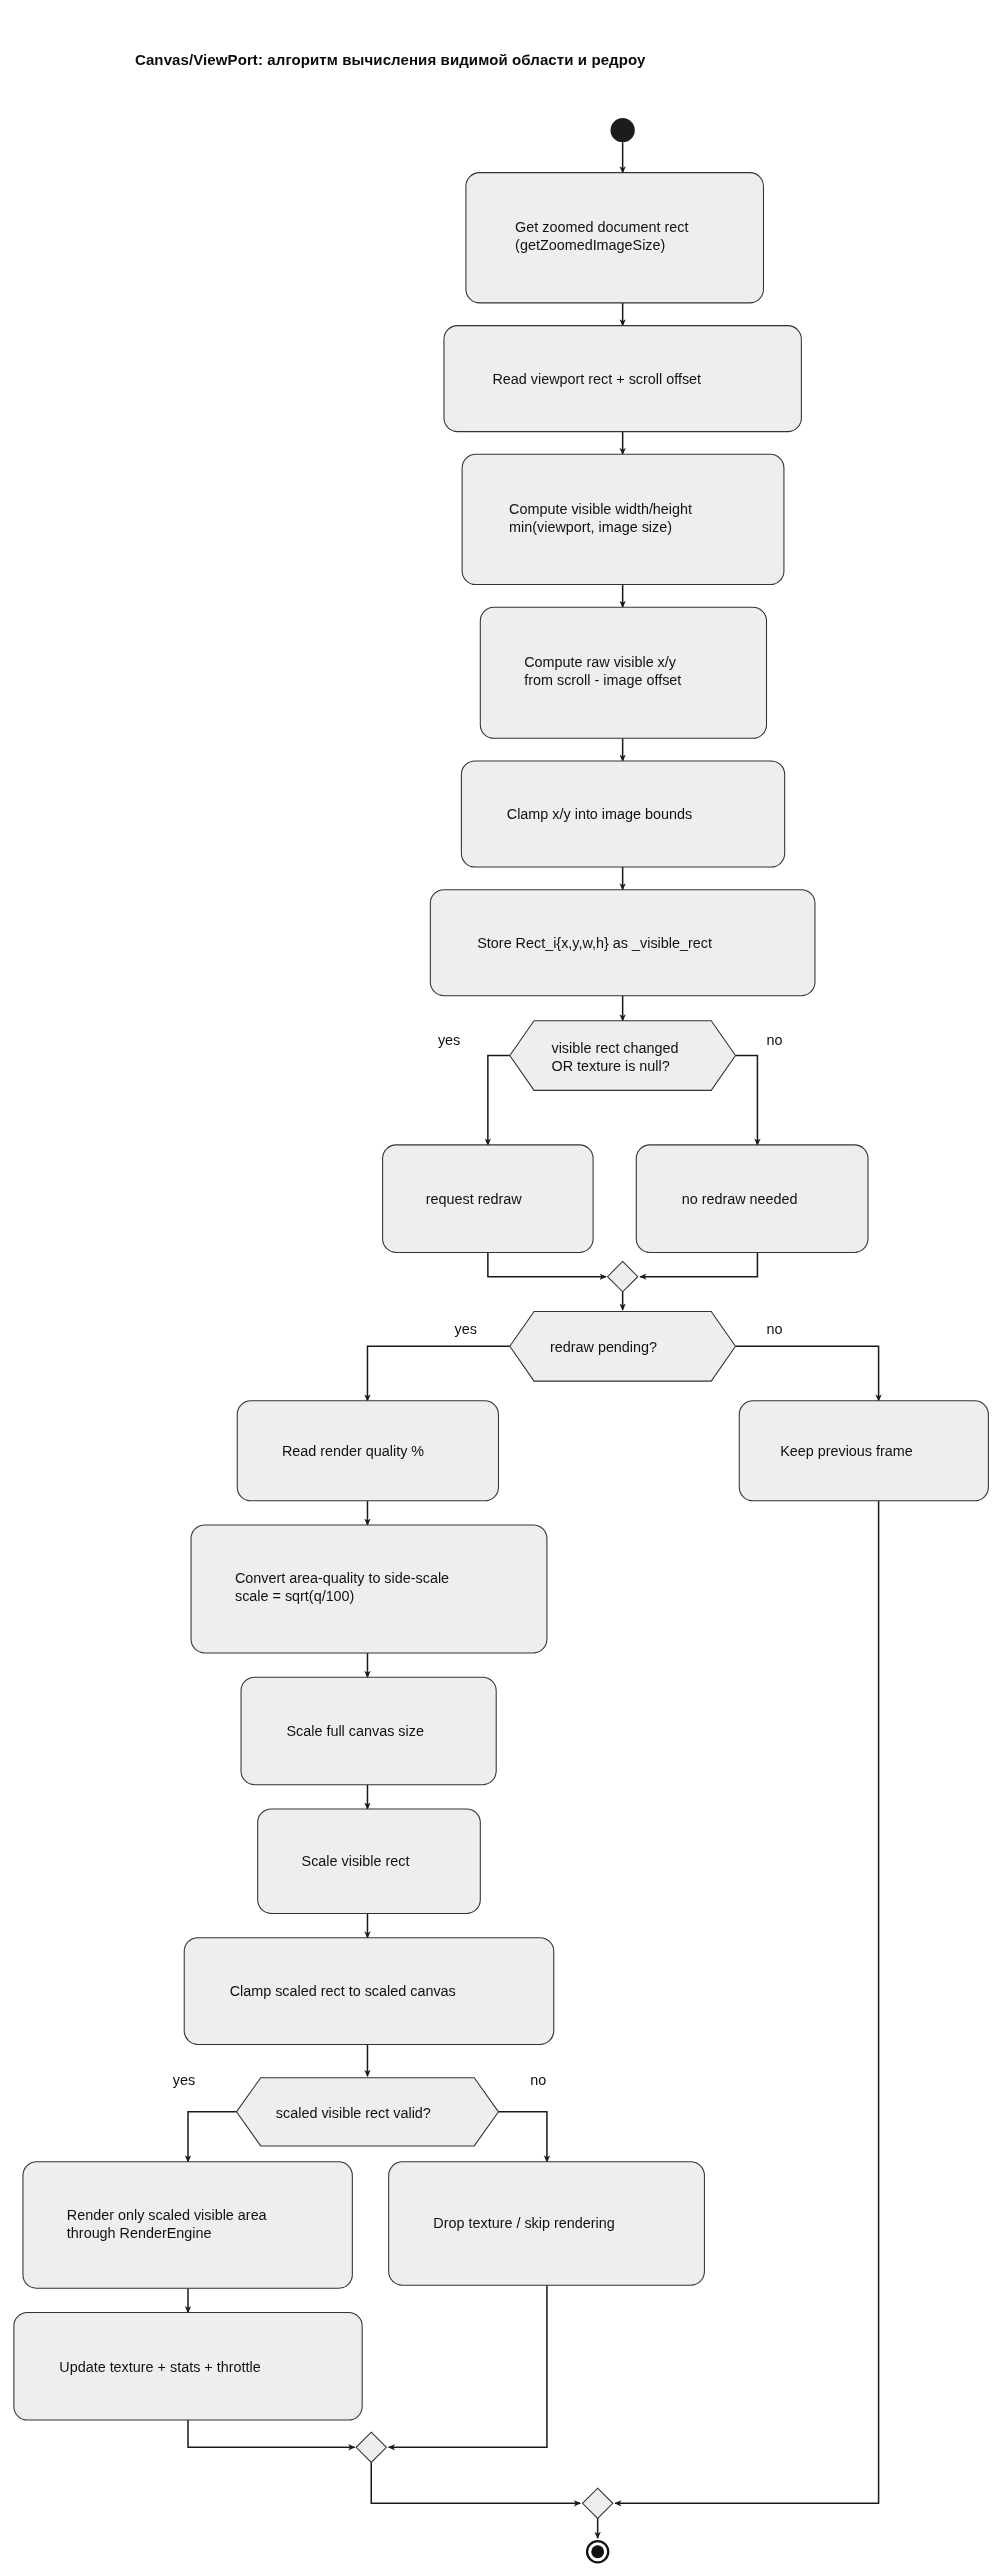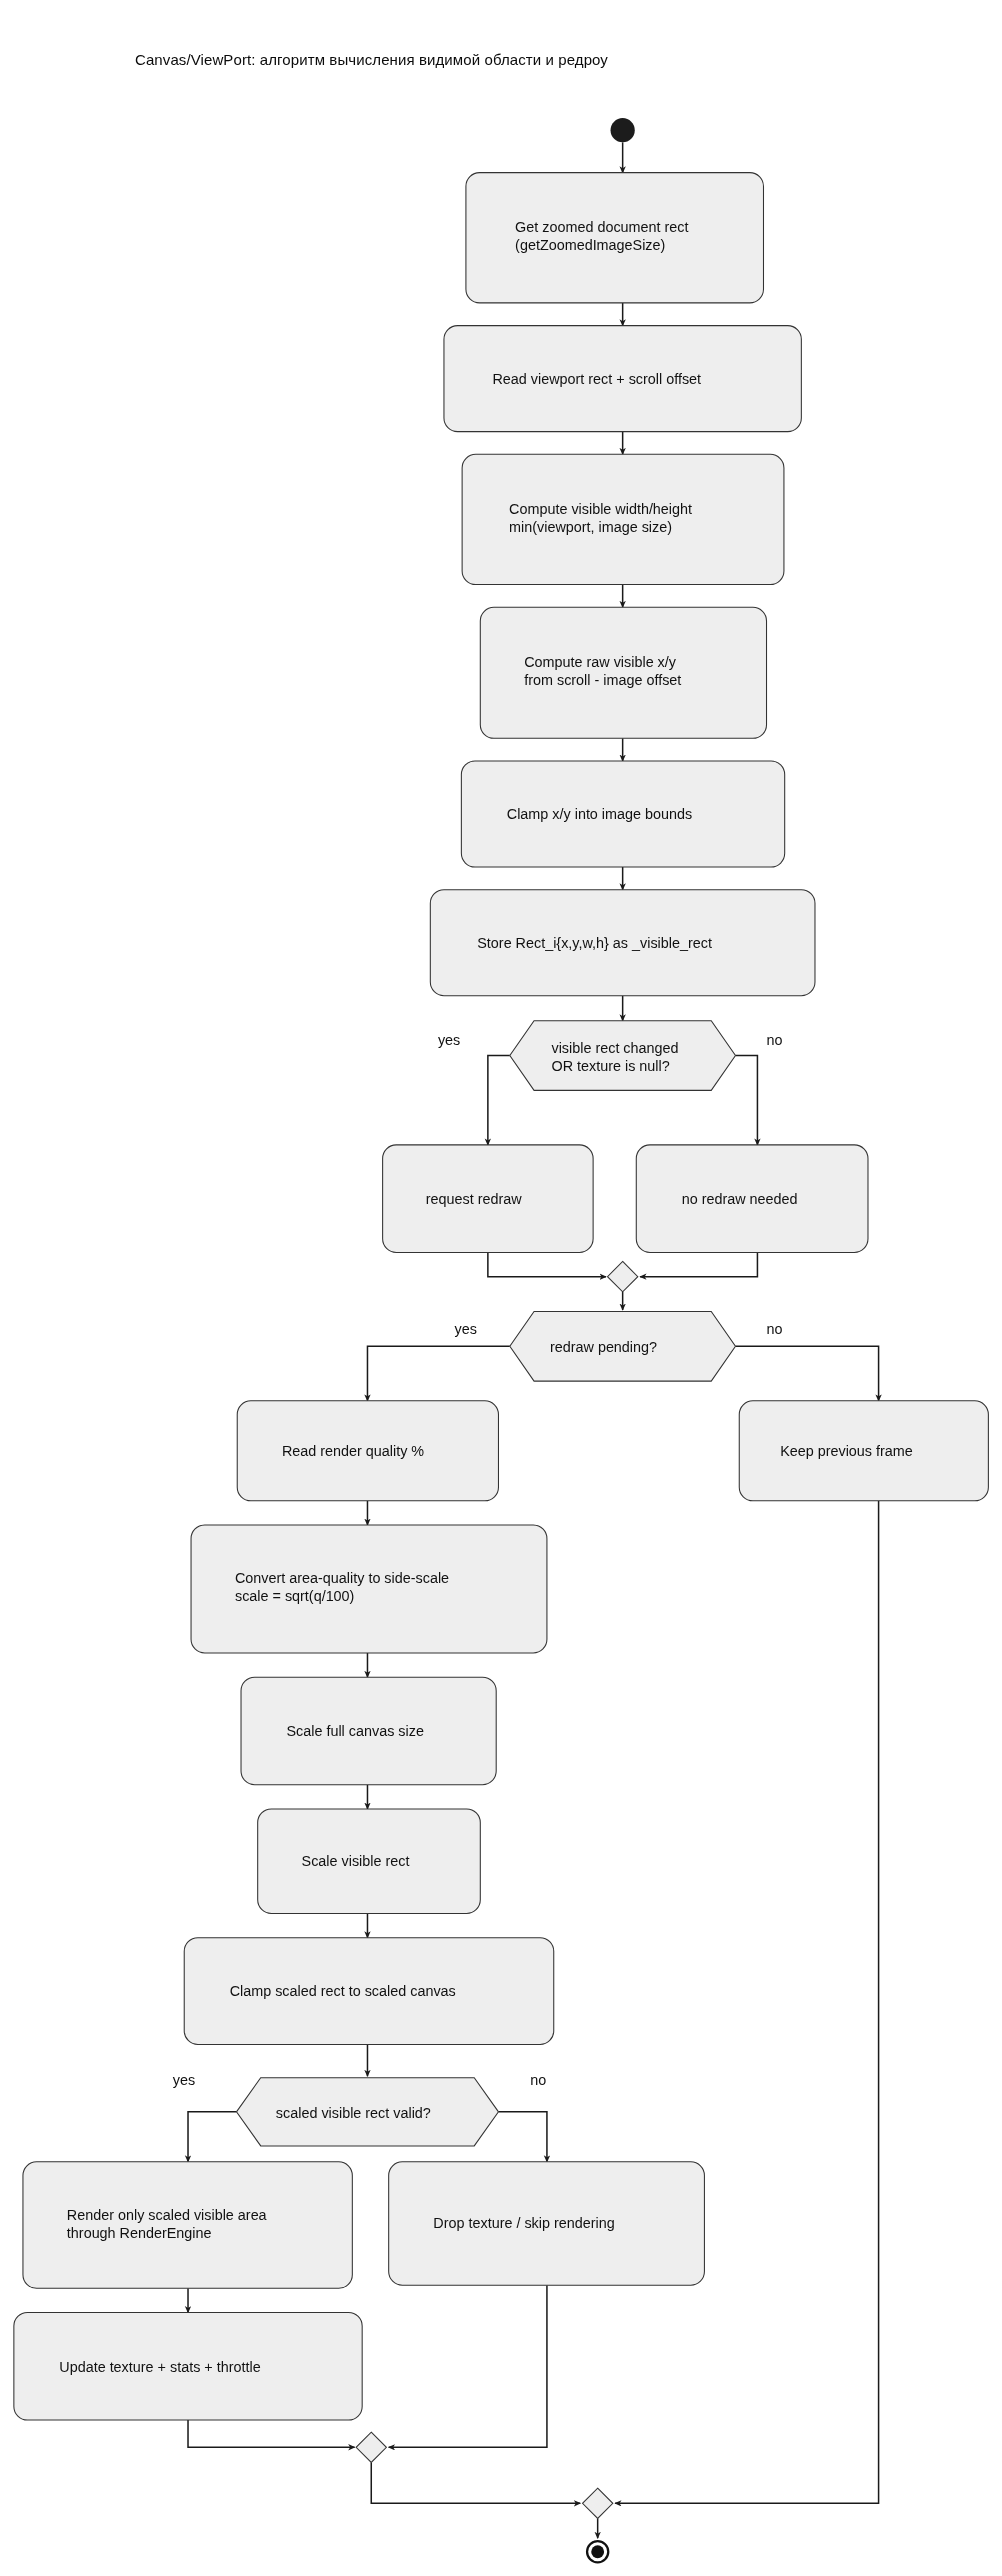--- a/index.html
+++ b/index.html
@@ -12,21 +12,21 @@
     height: 2576px;
     font-family: "Liberation Sans", sans-serif;
     position: relative;
     overflow: hidden;
   }
   #diagram-title {
     position: absolute;
     left: 135px;
     top: 51px;
     font-size: 15px;
-    font-weight: normal;
+    font-weight: bold;
     color: #0b0b0b;
     letter-spacing: 0.1px;
     white-space: nowrap;
   }
   #flow-canvas {
     position: absolute;
     left: 0;
     top: 0;
     width: 1003px;
     height: 2576px;

